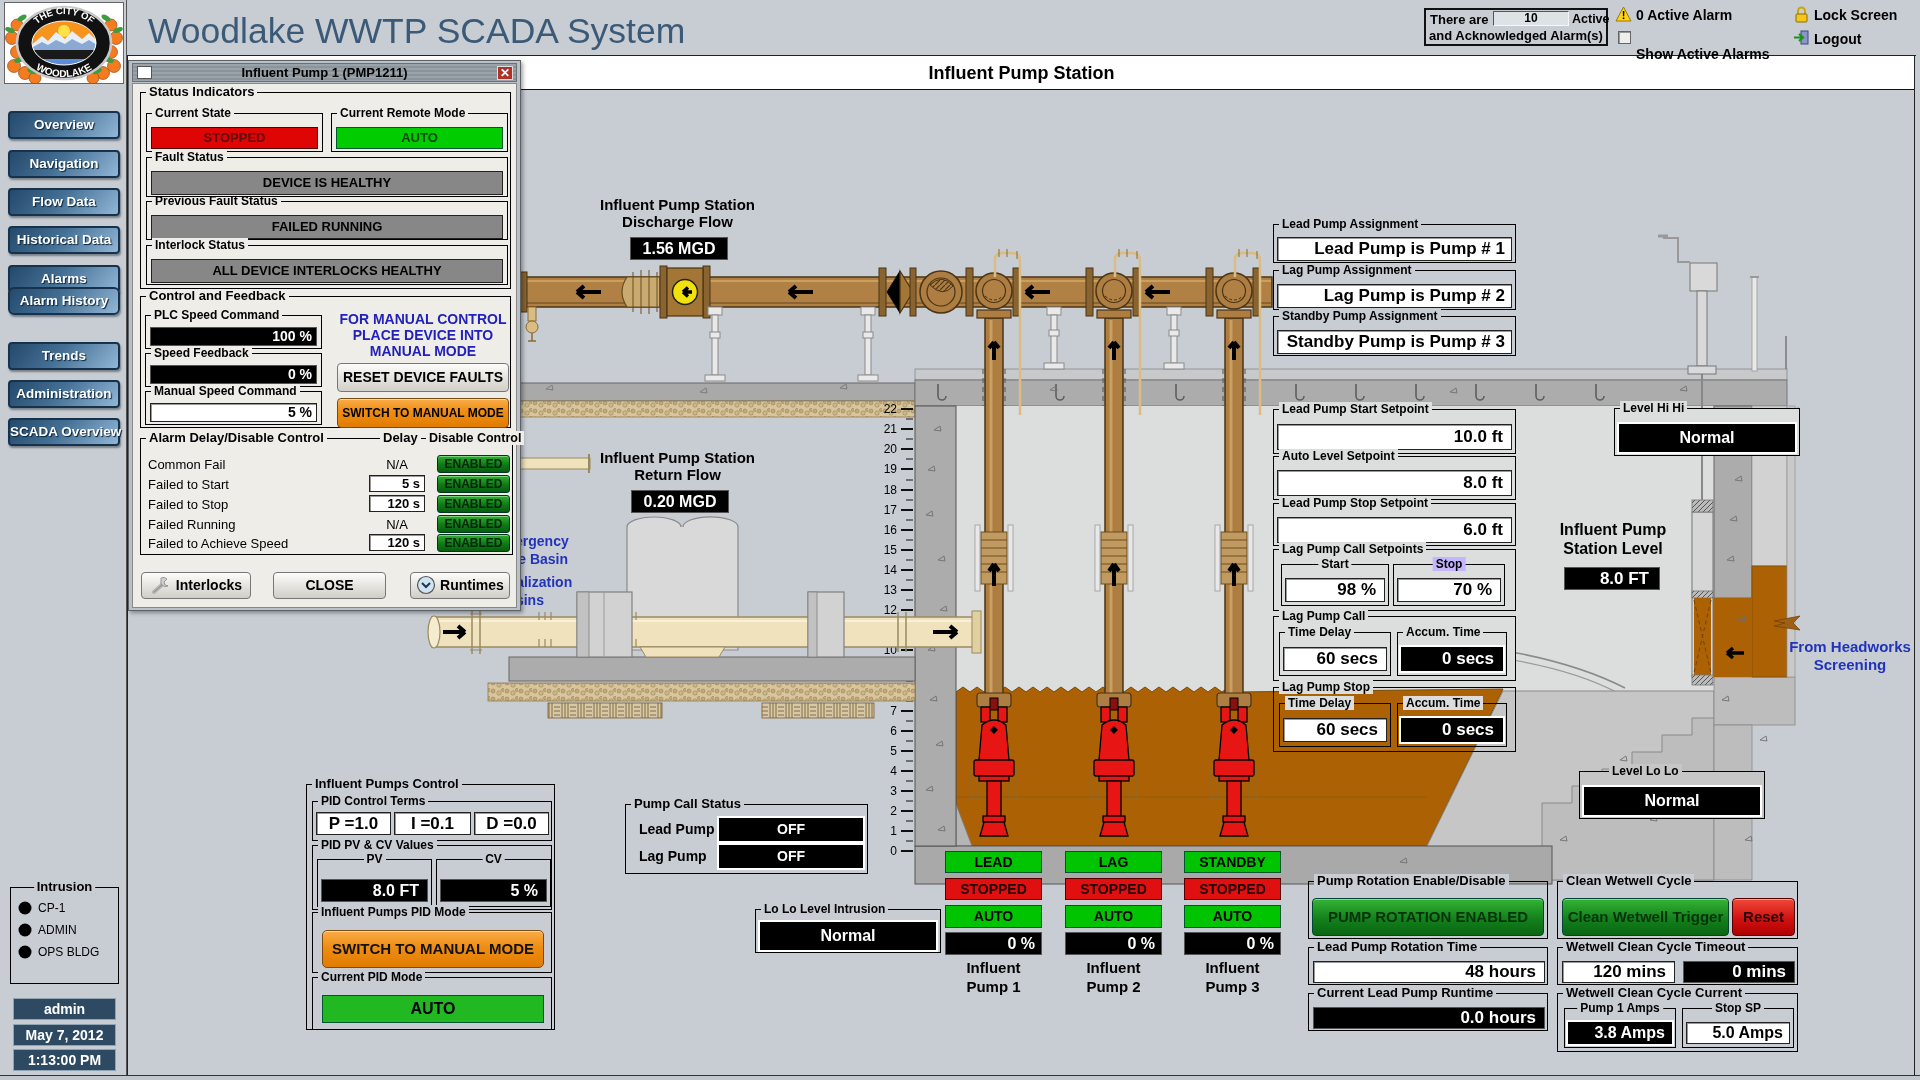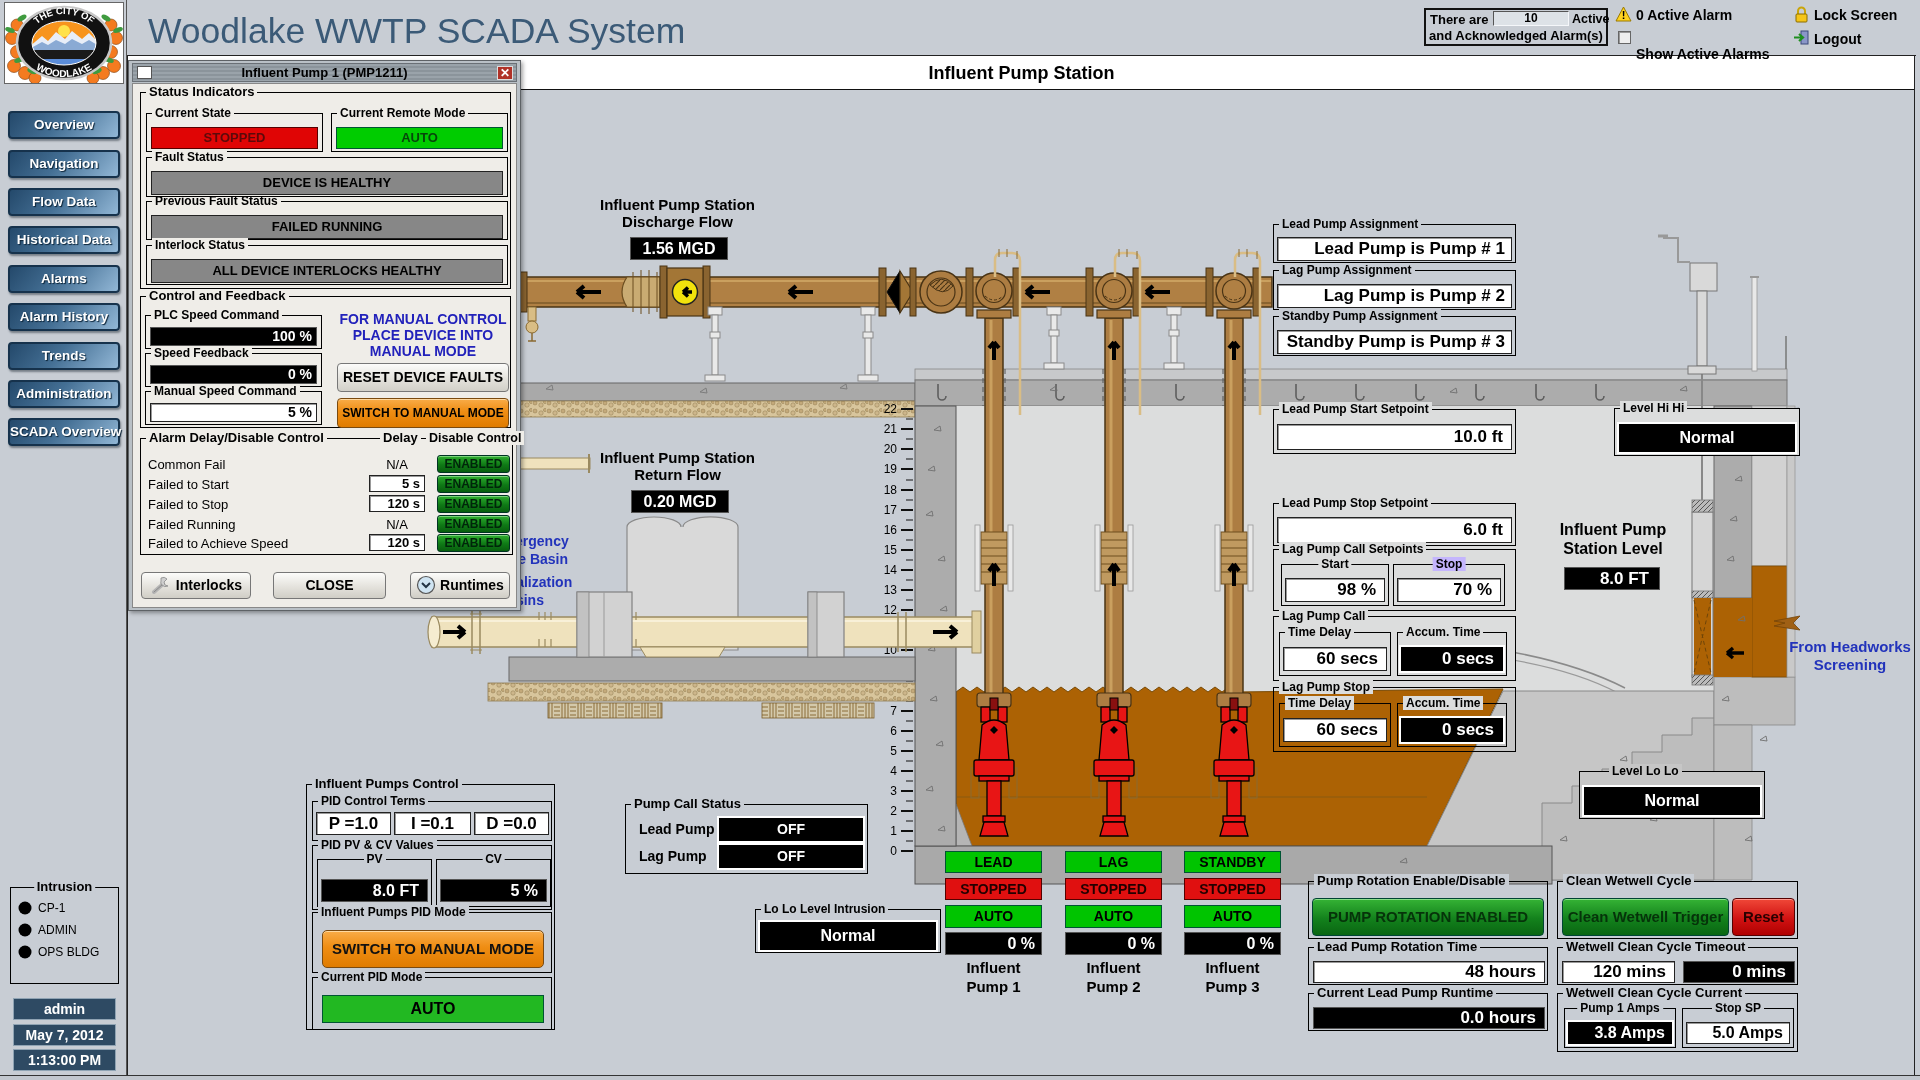--- a/index.html
+++ b/index.html
@@ -116,21 +116,21 @@
   <rect x="8" y="1" width="7" height="13" fill="#8a96c8" stroke="#3a4a7a"></rect>
   <path d="M1,7.5 h8 M6,4 l4,3.5 -4,3.5" stroke="#1f8f1f" stroke-width="2.2" fill="none"></path>
 </svg>
 <div class="abs" style="left:1814px;top:31px;font-weight:bold;font-size:14px;">Logout</div>
 
 <div class="btn-nav" style="top:111px;">Overview</div>
 <div class="btn-nav" style="top:150px;">Navigation</div>
 <div class="btn-nav" style="top:188px;">Flow Data</div>
 <div class="btn-nav" style="top:226px;">Historical Data</div>
 <div class="btn-nav" style="top:265px;">Alarms</div>
-<div class="btn-nav" style="top:303px;">Alarm History</div>
+<div class="btn-nav" style="top:287px;border-radius:6px;">Alarm History</div>
 <div class="btn-nav" style="top:342px;">Trends</div>
 <div class="btn-nav" style="top:380px;">Administration</div>
 <div class="btn-nav" style="top:418px;">SCADA Overview</div>
 
 <div class="grp ctr" style="left:10px;top:887px;width:109px;height:97px;">
   <span class="lbl" style="font-size:13px;">Intrusion</span>
   <svg width="107" height="95" viewBox="0 0 107 95">
     <circle cx="14" cy="20" r="6.5" fill="#000"></circle>
     <circle cx="14" cy="42" r="6.5" fill="#000"></circle>
     <circle cx="14" cy="64" r="6.5" fill="#000"></circle>
@@ -543,20 +543,24 @@
 </div>
 <div class="grp" style="left:1273px;top:316px;width:243px;height:40px;">
   <span class="lbl">Standby Pump Assignment</span>
   <div class="wbox rt" style="left:3px;top:13px;width:235px;height:24px;font-size:17px;line-height:22px;padding-right:6px;">Standby Pump is Pump # 3</div>
 </div>
 
 <div class="grp" style="left:1273px;top:409px;width:243px;height:45px;background:#dcdddd;">
   <span class="lbl" style="background:#dcdddd;">Lead Pump Start Setpoint</span>
   <div class="wbox rt" style="left:3px;top:14px;width:235px;height:26px;font-size:17px;line-height:24px;padding-right:8px;">10.0 ft</div>
 </div>
+<div class="grp" style="left:1273px;top:456px;width:243px;height:44px;background:#dcdddd;">
+  <span class="lbl" style="background:#dcdddd;">Auto Level Setpoint</span>
+  <div class="wbox rt" style="left:3px;top:13px;width:235px;height:26px;font-size:17px;line-height:24px;padding-right:8px;">8.0 ft</div>
+</div>
 <div class="grp" style="left:1273px;top:503px;width:243px;height:43px;background:#dcdddd;">
   <span class="lbl" style="background:#dcdddd;">Lead Pump Stop Setpoint</span>
   <div class="wbox rt" style="left:3px;top:13px;width:235px;height:26px;font-size:17px;line-height:24px;padding-right:8px;">6.0 ft</div>
 </div>
 <div class="grp" style="left:1273px;top:549px;width:243px;height:62px;background:#dcdddd;">
   <span class="lbl" style="background:#dcdddd;">Lag Pump Call Setpoints</span>
   <div class="grp ctr" style="left:7px;top:14px;width:108px;height:42px;">
     <span class="lbl" style="background:#dcdddd;">Start</span>
     <div class="wbox rt" style="left:3px;top:13px;width:100px;height:24px;font-size:17px;line-height:22px;padding-right:8px;">98 %</div>
   </div>

